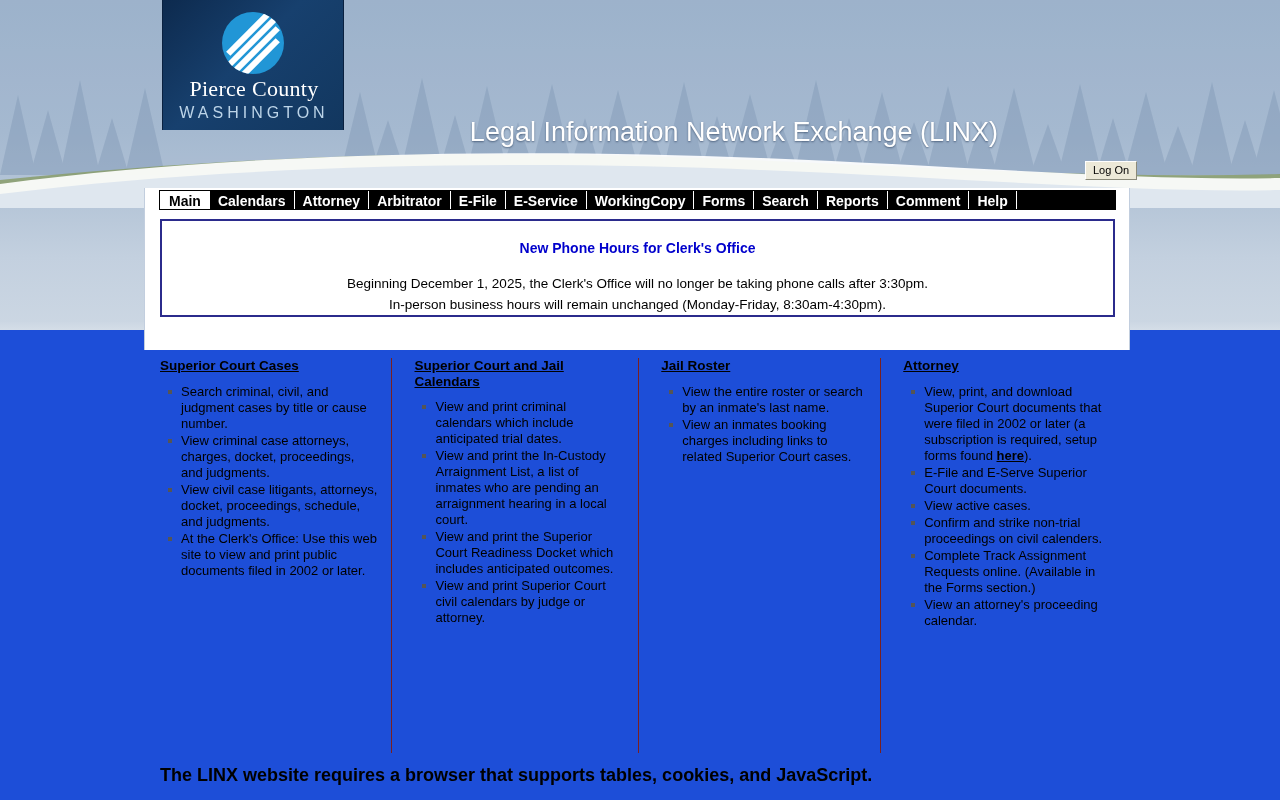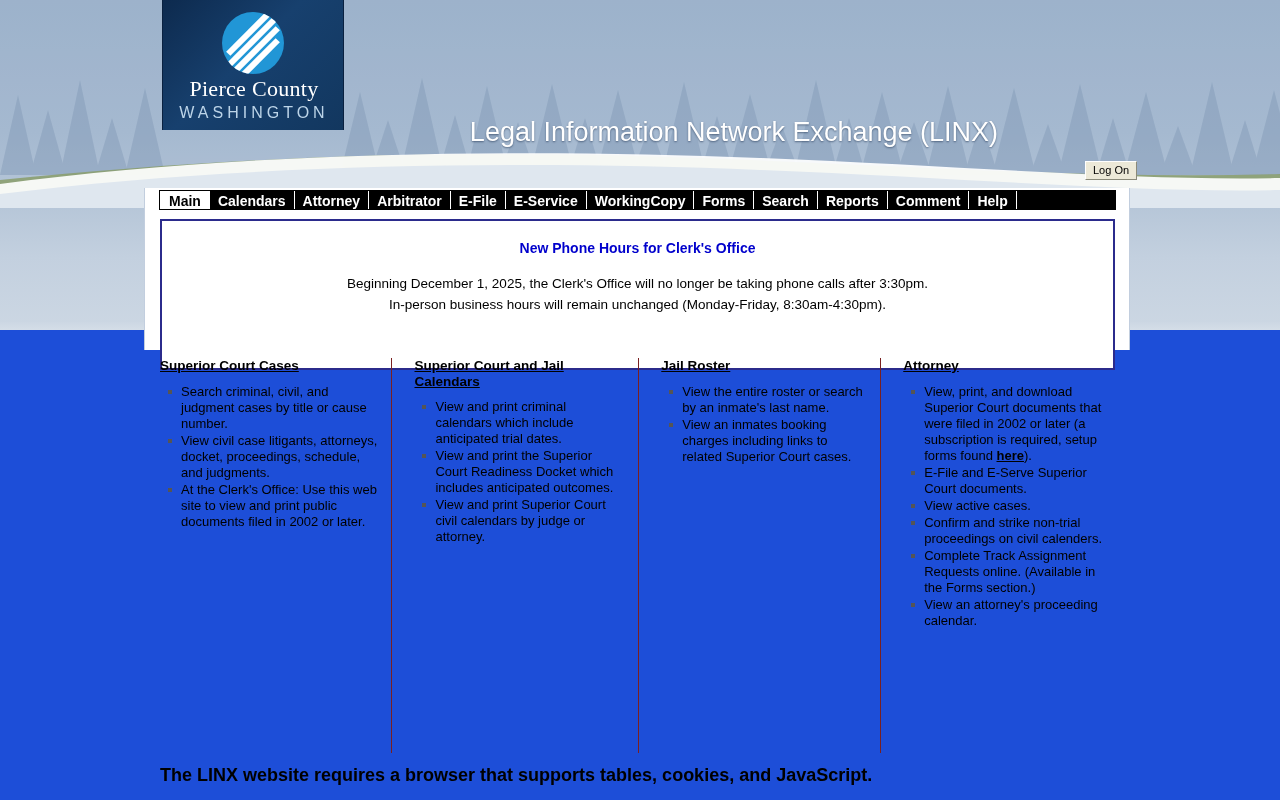--- a/index.html
+++ b/index.html
@@ -176,21 +176,21 @@
     background: #ffffff;
     color: #000000;
   }
   .nav-fill { flex: 1; background: #000; }
 
   
   .notice {
     position: absolute;
     left: 160px; top: 219px;
     width: 955px;
-    height: 151px;
+    height: 98px;
     border: 2px solid #2b2b8c;
     background: #ffffff;
     padding-top: 19px;
     text-align: center;
   }
   .notice-title {
     color: #0000cc;
     font-size: 14px;
     font-weight: bold;
     font-family: "Liberation Sans", sans-serif;
@@ -364,28 +364,30 @@
     <div class="notice-title">New Phone Hours for Clerk's Office</div>
     <div class="notice-line">Beginning December 1, 2025, the Clerk's Office will no longer be taking phone calls after 3:30pm.</div>
     <div class="notice-line">In-person business hours will remain unchanged (Monday-Friday, 8:30am-4:30pm).</div>
   </div>
 
   <div class="columns" id="columns">
       <div class="col col-0">
         <div class="col-title">Superior Court Cases</div>
         <ul>
           <li>Search criminal, civil, and judgment cases by title or cause number.</li>
+          <li>View criminal case attorneys, charges, docket, proceedings, and judgments.</li>
           <li>View civil case litigants, attorneys, docket, proceedings, schedule, and judgments.</li>
           <li>At the Clerk's Office: Use this web site to view and print public documents filed in 2002 or later.</li>
         </ul>
       </div>
       <div class="col col-1">
         <div class="col-title">Superior Court and Jail Calendars</div>
         <ul>
           <li>View and print criminal calendars which include anticipated trial dates.</li>
+          <li>View and print the In-Custody Arraignment List, a list of inmates who are pending an arraignment hearing in a local court.</li>
           <li>View and print the Superior Court Readiness Docket which includes anticipated outcomes.</li>
           <li>View and print Superior Court civil calendars by judge or attorney.</li>
         </ul>
       </div>
       <div class="col col-2">
         <div class="col-title">Jail Roster</div>
         <ul>
           <li>View the entire roster or search by an inmate's last name.</li>
           <li>View an inmates booking charges including links to related Superior Court cases.</li>
         </ul>

